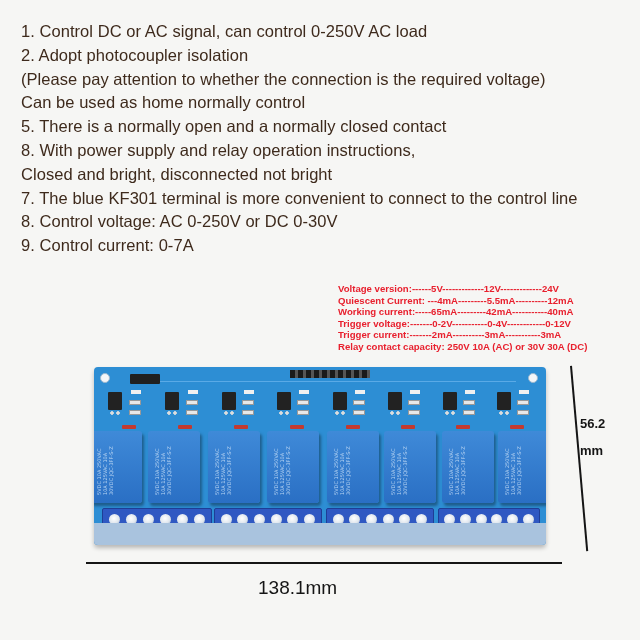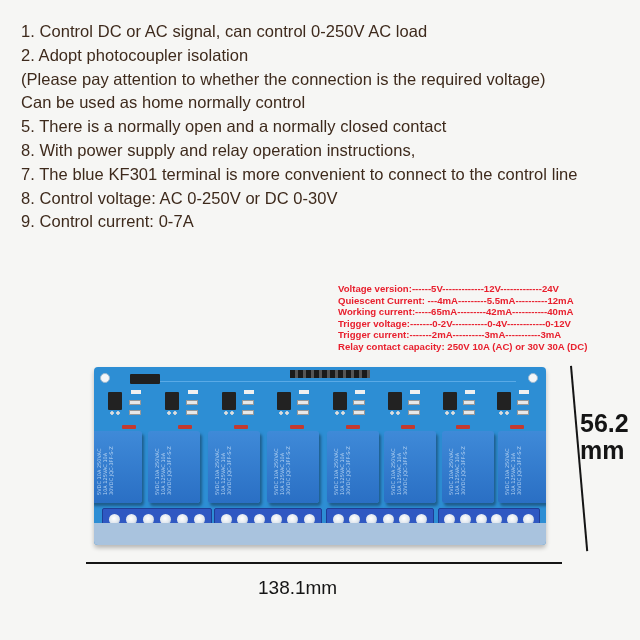--- a/index.html
+++ b/index.html
@@ -113,34 +113,35 @@
     background: #151515;
   }
   .dim-width-label {
     position: absolute; left: 258px; top: 577px;
     font-family: "Liberation Sans", sans-serif;
     font-size: 19px; color: #151515;
   }
   .dim-height-label {
     position: absolute; left: 580px; top: 410px;
     font-family: "Liberation Sans", sans-serif;
-    font-size: 25px; font-weight: bold; color: #151515;
+    font-size: 13px; font-weight: bold; color: #151515;
     line-height: 27px;
   }
 </style>
 </head>
 <body>
 
 <div class="features">
   <div class="feature-line">1. Control DC or AC signal, can control 0-250V AC load</div>
   <div class="feature-line">2. Adopt photocoupler isolation</div>
   <div class="feature-line">(Please pay attention to whether the connection is the required voltage)</div>
   <div class="feature-line">Can be used as home normally control</div>
   <div class="feature-line">5. There is a normally open and a normally closed contact</div>
   <div class="feature-line">8. With power supply and relay operation instructions,</div>
+  <div class="feature-line">Closed and bright, disconnected not bright</div>
   <div class="feature-line">7. The blue KF301 terminal is more convenient to connect to the control line</div>
   <div class="feature-line">8. Control voltage: AC 0-250V or DC 0-30V</div>
   <div class="feature-line">9. Control current: 0-7A</div>
 </div>
 
 <div class="specs">
   <div class="spec-line">Voltage version:------5V-------------12V-------------24V</div>
   <div class="spec-line">Quiescent Current:  ---4mA---------5.5mA----------12mA</div>
   <div class="spec-line">Working current:-----65mA---------42mA-----------40mA</div>
   <div class="spec-line">Trigger voltage:-------0-2V-----------0-4V------------0-12V</div>

